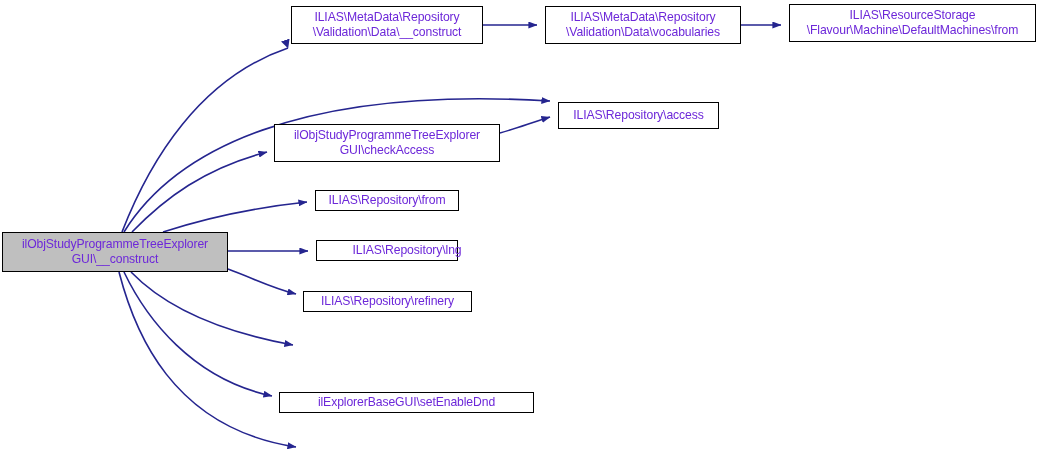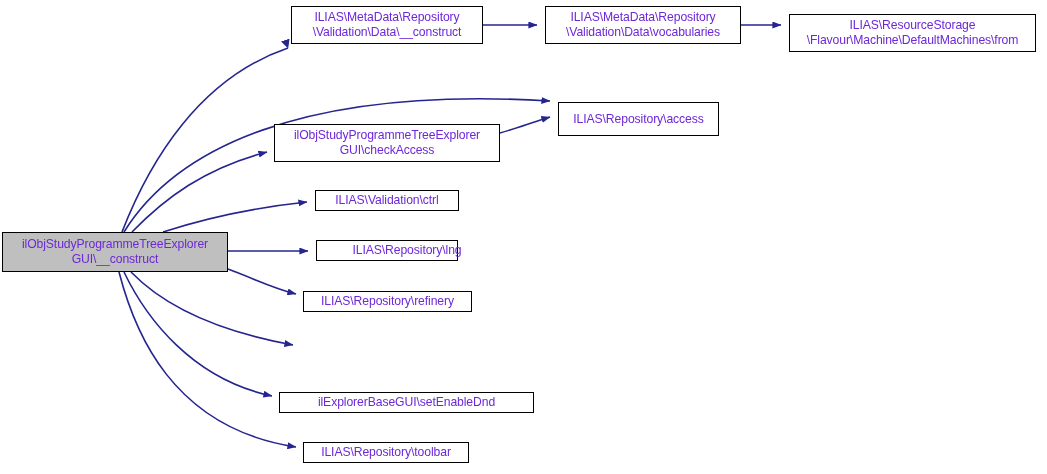--- a/index.html
+++ b/index.html
@@ -97,48 +97,45 @@
   <div class="node" style="left:291px; top:6px; width:192px; height:38px;">
     <span>ILIAS\MetaData\Repository
 \Validation\Data\__construct</span>
   </div>
 
   <div class="node" style="left:545px; top:6px; width:196px; height:38px;">
     <span>ILIAS\MetaData\Repository
 \Validation\Data\vocabularies</span>
   </div>
 
-  <div class="node" style="left:789px; top:14px; width:247px; height:38px;">
+  <div class="node" style="left:789px; top:4px; width:247px; height:38px;">
     <span>ILIAS\ResourceStorage
 \Flavour\Machine\DefaultMachines\from</span>
   </div>
 
-  <div class="node" style="left:558px; top:102px; width:161px; height:34px;align-items:center;">
+  <div class="node" style="left:558px; top:102px; width:161px; height:27px;align-items:center;">
     <span>ILIAS\Repository\access</span>
   </div>
 
   <div class="node" style="left:274px; top:124px; width:226px; height:38px;">
     <span>ilObjStudyProgrammeTreeExplorer
 GUI\checkAccess</span>
   </div>
 
   <div class="node" style="left:315px; top:190px; width:144px; height:21px;">
-    <span>ILIAS\Validation\ctrl</span>
+    <span>ILIAS\Repository\from</span>
   </div>
 
   <div class="node" style="left:316px; top:240px; width:142px; height:21px;padding-left:40px;">
     <span>ILIAS\Repository\lng</span>
   </div>
 
   <div class="node" style="left:303px; top:291px; width:169px; height:21px;">
     <span>ILIAS\Repository\refinery</span>
   </div>
 
 
   <div class="node" style="left:279px; top:392px; width:255px; height:21px;">
     <span>ilExplorerBaseGUI\setEnableDnd</span>
   </div>
 
-  <div class="node" style="left:303px; top:442px; width:166px; height:21px;">
-    <span>ILIAS\Repository\toolbar</span>
-  </div>
 
 </div>
 
 </body></html>

